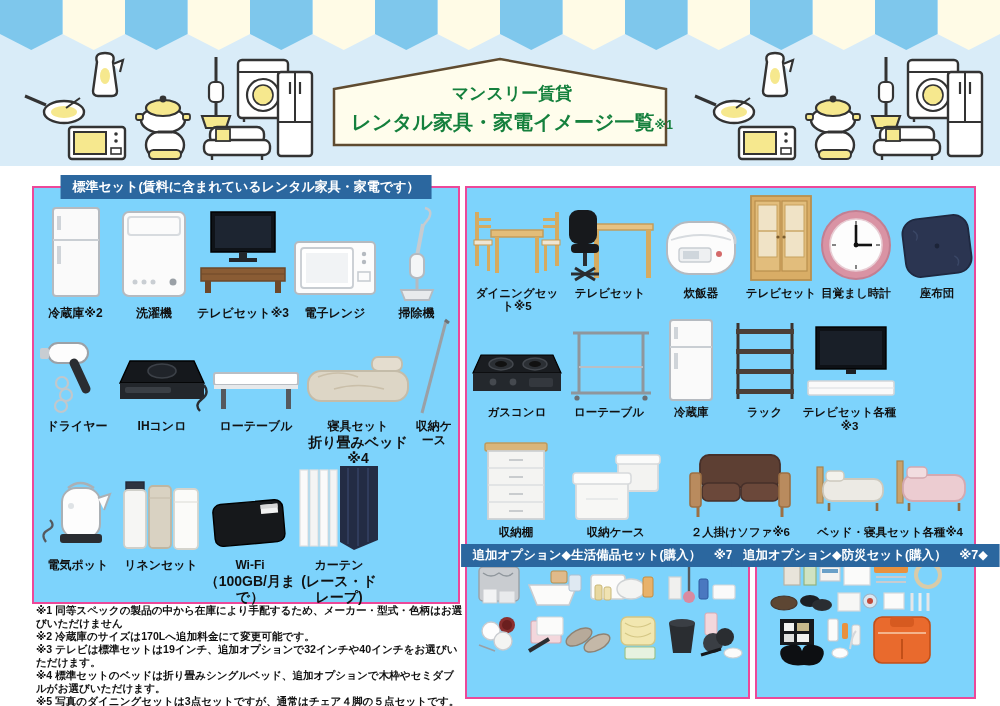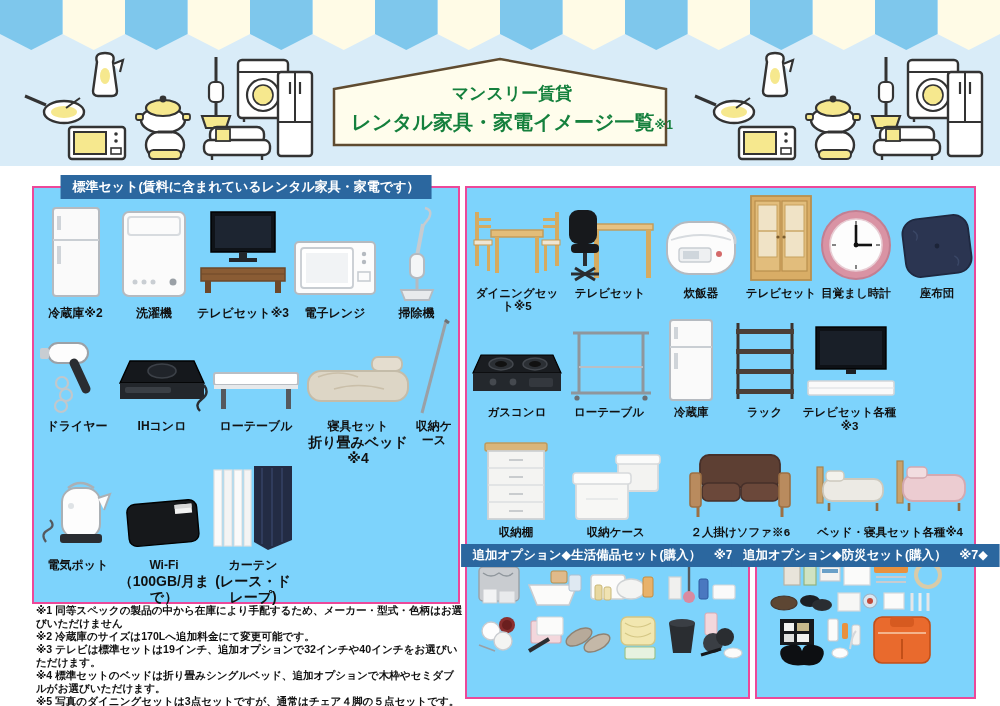--- a/index.html
+++ b/index.html
@@ -331,20 +331,33 @@
             <path d="M60 26 L72 22 L66 38" fill="#fdfdfd" stroke="#aab0b5" stroke-width="2"></path>
             <path d="M30 16 q12 -10 26 0" fill="none" stroke="#aab0b5" stroke-width="2.4"></path>
             <rect x="22" y="62" width="42" height="9" rx="3" fill="#2a2d31"></rect>
             <circle cx="33" cy="34" r="3" fill="#dfe3e6"></circle>
           </svg>
         </div>
       <div class="lbl"><span>電気ポット</span></div>
     </div>
     <div class="it">
       <div class="ph" style="height:84px">
+          <svg width="86" height="80">
+            <rect x="8" y="6" width="18" height="24" fill="#2e3340" stroke="#23283a" stroke-width="1.4"></rect>
+            <rect x="6" y="14" width="22" height="58" rx="4" fill="#f6f6f4" stroke="#cfcfc9" stroke-width="1.8"></rect>
+            <rect x="31" y="10" width="22" height="62" rx="4" fill="#d9d2c2" stroke="#beb6a2" stroke-width="1.8"></rect>
+            <rect x="56" y="13" width="24" height="60" rx="4" fill="#fbfbf9" stroke="#d4d4cd" stroke-width="1.8"></rect>
+            <line x1="31" y1="22" x2="53" y2="22" stroke="#c8c0ad" stroke-width="1.2"></line>
+            <line x1="56" y1="26" x2="80" y2="26" stroke="#e2e2da" stroke-width="1.2"></line>
+          </svg>
+        </div>
+      <div class="lbl"><span>リネンセット</span></div>
+    </div>
+    <div class="it">
+      <div class="ph" style="height:84px">
           <svg width="92" height="66">
             <g transform="rotate(-5 46 34)">
               <rect x="10" y="12" width="70" height="42" rx="8" fill="#16181b" stroke="#000" stroke-width="1.4"></rect>
               <rect x="58" y="16" width="17" height="9" fill="#f2f2f2"></rect>
               <rect x="58" y="16" width="17" height="4" fill="#d6d6d6"></rect>
             </g>
           </svg>
         </div>
       <div class="lbl"><span>Wi-Fi</span><span class="l2">（100GB/月まで）</span></div>
     </div>
@@ -565,21 +578,21 @@
           <svg width="96" height="84">
             <rect x="50" y="22" width="40" height="30" rx="3" fill="#f3f3f1" stroke="#d8dadc" stroke-width="1.8"></rect>
             <rect x="48" y="16" width="44" height="9" rx="3" fill="#fbfbfa" stroke="#d8dadc" stroke-width="1.6"></rect>
             <rect x="8" y="42" width="52" height="38" rx="3" fill="#f7f7f5" stroke="#d8dadc" stroke-width="1.8"></rect>
             <rect x="5" y="34" width="58" height="11" rx="3" fill="#fbfbfa" stroke="#d8dadc" stroke-width="1.6"></rect>
             <line x1="18" y1="60" x2="50" y2="60" stroke="#e4e6e8" stroke-width="1.6"></line>
           </svg>
         </div>
       <div class="lbl"><span>収納ケース</span></div>
     </div>
-    <div class="it" style="width:28%;font-family:Liberation Mono, monospace;">
+    <div class="it" style="width:28%;">
       <div class="ph" style="height:82px">
           <svg width="108" height="82">
             <rect x="14" y="14" width="80" height="32" rx="9" fill="#5d3f33" stroke="#47302a" stroke-width="1.8"></rect>
             <rect x="16" y="42" width="38" height="18" rx="6" fill="#6b483a" stroke="#47302a" stroke-width="1.6"></rect>
             <rect x="55" y="42" width="38" height="18" rx="6" fill="#6b483a" stroke="#47302a" stroke-width="1.6"></rect>
             <rect x="4" y="32" width="11" height="34" rx="3" fill="#b98b5e" stroke="#9d7044" stroke-width="1.6"></rect>
             <rect x="93" y="32" width="11" height="34" rx="3" fill="#b98b5e" stroke="#9d7044" stroke-width="1.6"></rect>
             <line x1="12" y1="66" x2="12" y2="76" stroke="#9d7044" stroke-width="3"></line>
             <line x1="96" y1="66" x2="96" y2="76" stroke="#9d7044" stroke-width="3"></line>
           </svg>

